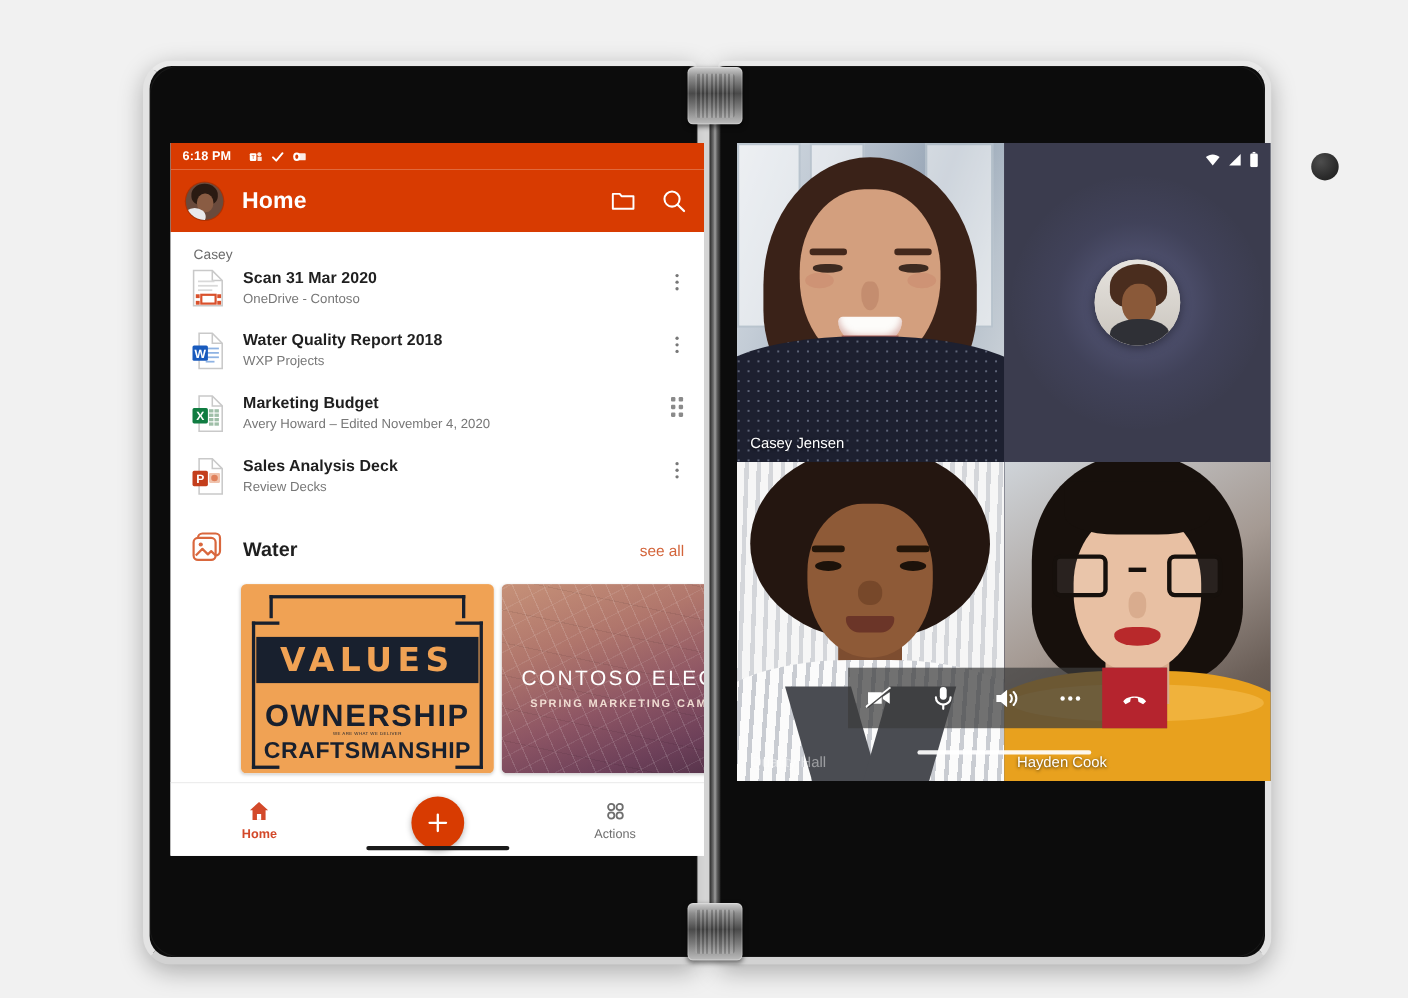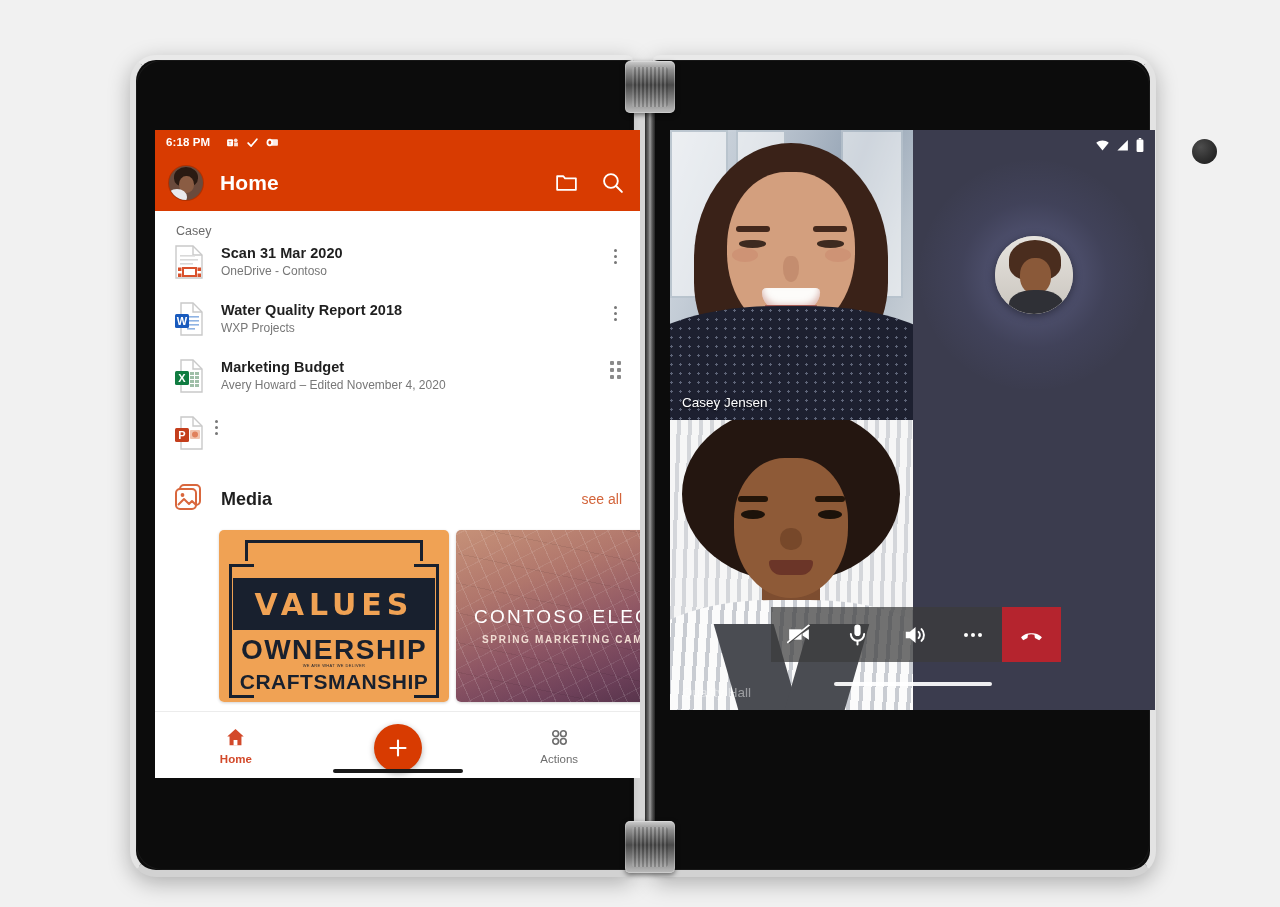--- a/index.html
+++ b/index.html
@@ -93,21 +93,21 @@
   .media-title{font-size:18px;font-weight:bold;color:#1f1f1f;margin-left:16px;}
   .see-all{margin-left:auto;color:#d3643a;font-size:14px;cursor:pointer;}
   .media-strip{display:flex;gap:7px;padding:8px 0 0 64px;}
   .card{width:230px;height:172px;border-radius:5px;overflow:hidden;flex:0 0 230px;position:relative;box-shadow:0 1px 3px rgba(0,0,0,.18);cursor:pointer;}
 
   
   .poster{width:100%;height:100%;background:#f0a254;position:relative;}
   .poster .frameline{position:absolute;border:3px solid #18202e;}
   .poster .studio{position:absolute;top:16px;left:0;right:0;text-align:center;color:#18202e;font-size:17px;font-weight:bold;letter-spacing:-.3px;}
   .poster .studio sup{font-size:10px;}
-  .poster .bar{position:absolute;left:14px;right:14px;height:52px;top:48px;background:#18202e;display:flex;align-items:center;justify-content:center;}
+  .poster .bar{position:absolute;left:14px;right:14px;height:42px;top:48px;background:#18202e;display:flex;align-items:center;justify-content:center;}
   .poster .bar span{color:#f0a254;font-size:30px;font-weight:bold;letter-spacing:5px;font-family:"DejaVu Sans",sans-serif;}
   .poster .w1{position:absolute;left:10px;right:10px;top:104px;text-align:center;color:#18202e;font-size:28px;font-weight:bold;letter-spacing:1.5px;}
   .poster .w2{position:absolute;left:4px;right:4px;top:140px;text-align:center;color:#18202e;font-size:21px;font-weight:bold;letter-spacing:.5px;}
   .poster .tiny{position:absolute;top:133px;left:0;right:0;text-align:center;color:#18202e;font-size:4px;letter-spacing:.4px;}
 
   
   .poster2{width:100%;height:100%;position:relative;
     background:linear-gradient(160deg,#c69178 0%,#b0766c 30%,#8d5564 58%,#6d4059 80%,#4e2f46 100%);}
   .poster2 .grid{position:absolute;inset:0;opacity:.25;
     background:
@@ -360,37 +360,41 @@
         <div class="f-icon">
           <svg width="32" height="36" viewBox="0 0 32 36">
             <path d="M8 2h12l9 9v23H8z" fill="#fff" stroke="#c9c9c9" stroke-width="1.4"></path>
             <path d="M20 2v9h9" fill="none" stroke="#c9c9c9" stroke-width="1.4"></path>
             <rect x="17" y="15" width="10" height="9" rx="1" fill="#f0c3ad"></rect>
             <circle cx="22" cy="19.5" r="3" fill="#e0815c"></circle>
             <rect x="2" y="13" width="14" height="14" rx="1.5" fill="#c43e1c"></rect>
             <text x="9" y="24" font-size="11" font-weight="bold" text-anchor="middle" fill="#fff" font-family="Liberation Sans">P</text>
           </svg>
         </div>
+        <div class="f-text">
+          <div class="f-title">Sales Analysis Deck</div>
+          <div class="f-sub">Review Decks</div>
+        </div>
         <div class="kebab">
             <i></i>
             <i></i>
             <i></i>
           </div>
       </div>
 
       <div class="media-row">
         <div style="width:32px;flex:0 0 32px;">
           <svg width="30" height="30" viewBox="0 0 30 30">
             <rect x="7" y="3" width="20" height="20" rx="4" fill="none" stroke="#d9673d" stroke-width="2"></rect>
             <rect x="3" y="7" width="20" height="20" rx="4" fill="#fff" stroke="#d9673d" stroke-width="2"></rect>
             <circle cx="9.5" cy="13" r="1.9" fill="#d9673d"></circle>
             <path d="M5 23l6-6 5 5 3-3 4 4" fill="none" stroke="#d9673d" stroke-width="2" stroke-linejoin="round"></path>
           </svg>
         </div>
-        <div class="media-title">Media</div>
+        <div class="media-title">Water</div>
         <div class="see-all">see all</div>
       </div>
 
       <div class="media-strip">
         <div class="card">
           <div class="poster">
             <div class="frameline" style="left:10px;top:34px;width:22px;height:128px;border-right:none;"></div>
             <div class="frameline" style="right:10px;top:34px;width:22px;height:128px;border-left:none;"></div>
             <div class="frameline" style="left:26px;right:26px;top:10px;height:18px;border-bottom:none;"></div>
             <div class="bar">
@@ -496,20 +500,35 @@
         <div class="face"></div>
         <div class="brow" style="left:68px;"></div>
           <div class="brow" style="right:68px;"></div>
         <div class="eye" style="left:71px;"></div>
           <div class="eye" style="right:71px;"></div>
         <div class="nose"></div>
         <div class="mouth"></div>
         <div class="name-tag dim">Quality Hall</div>
       </div>
 
+      <div class="tile t4">
+        <div class="t4bg"></div>
+        <div class="hair"></div>
+        <div class="top"></div>
+        <div class="ruffle"></div>
+        <div class="neck"></div>
+        <div class="face"></div>
+        <div class="bangs"></div>
+        <div class="glass" style="left:44px;"></div>
+          <div class="glass" style="right:44px;"></div>
+        <div class="bridge"></div>
+        <div class="nose"></div>
+        <div class="lip"></div>
+        <div class="name-tag">Hayden Cook</div>
+      </div>
     </div>
 
     <div class="callbar">
       <div class="cb-btn">
         <svg width="27" height="27" viewBox="0 0 26 26">
           <path d="M3 8h12v10H3z" fill="#fff"></path>
           <path d="M16 12l6-4v10l-6-4z" fill="#fff"></path>
           <path d="M2 20.5L22 4.5" stroke="#fff" stroke-width="2.1" stroke-linecap="round"></path>
           <path d="M2.8 21.3L22.8 5.3" stroke="rgba(60,60,60,.9)" stroke-width="1.2" stroke-linecap="round"></path>
         </svg>

